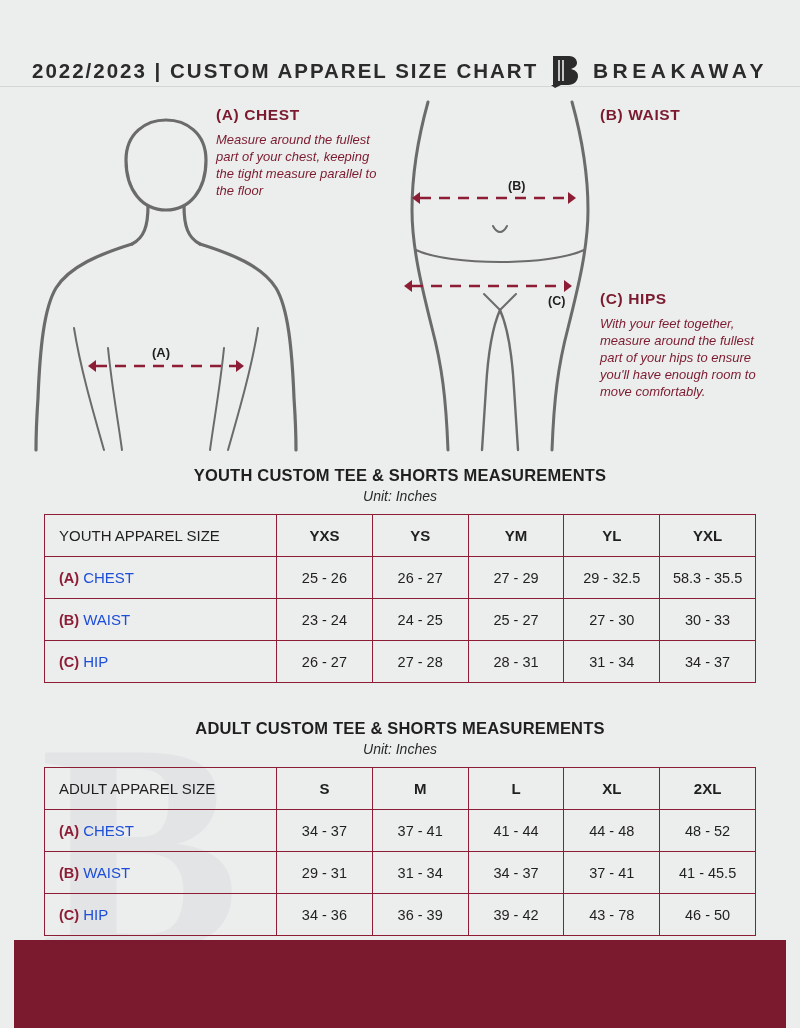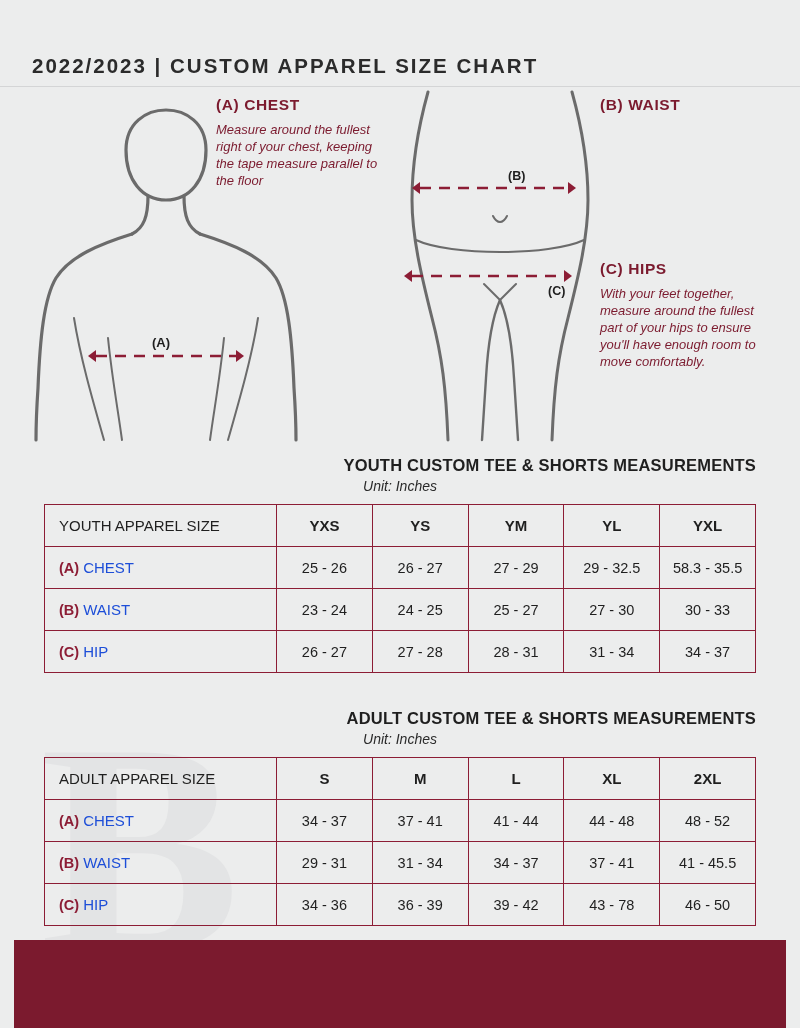--- a/index.html
+++ b/index.html
@@ -94,31 +94,31 @@
     margin-bottom: 7px;
   }
   .callout p {
     font-size: 13px;
     line-height: 17px;
     font-style: italic;
     color: #7b1a2e;
   }
   .c-chest { left: 216px; top: 8px; width: 172px; }
   .c-waist { left: 600px; top: 8px; width: 168px; }
-  .c-hips  { left: 600px; top: 172px; width: 172px; }
+  .c-hips  { left: 600px; top: 192px; width: 172px; }
 
   
   .section {
     position: relative;
     z-index: 2;
     margin-top: 8px;
     padding: 0 44px;
   }
   .sec-title {
-    text-align: right;
+    text-align: center;
     font-size: 16.5px;
     font-weight: bold;
     color: #1f1f1f;
     letter-spacing: 0.2px;
   }
   .sec-sub {
     text-align: center;
     font-size: 14px;
     font-style: italic;
     color: #2b2b2b;
@@ -170,20 +170,30 @@
 </style>
 </head>
 <body>
 
 <div class="page">
 
   <div class="watermark">B</div>
 
   <div class="header">
     <div class="header-title">2022/2023  |  CUSTOM APPAREL SIZE CHART</div>
+    <div class="brand">
+      <span class="brand-mark">
+        <svg width="30" height="34" viewBox="0 0 30 34">
+          <path d="M4 2 L20 2 C26 2 28 6 28 9 C28 12 25 14 22 15 C26 16 29 18 29 22 C29 27 25 31 19 31 L4 31 Z" fill="#2b2b2b"></path>
+          <path d="M10 6 L10 27 M14 6 L14 27" stroke="#eceded" stroke-width="1.6"></path>
+          <path d="M2 31 L12 31 L6 34 Z" fill="#2b2b2b"></path>
+        </svg>
+      </span>
+      <span class="brand-name">BREAKAWAY</span>
+    </div>
   </div>
   <div class="hr-under-header"></div>
 
   <div class="figures">
 
     <svg class="fig-svg" width="420" height="360" viewBox="0 0 420 360">
       <g fill="none" stroke="#6b6b6b" stroke-width="3.2" stroke-linecap="round">
 
         <path d="M126 62 C126 35 146 22 166 22 C186 22 206 35 206 62 C206 92 190 112 166 112 C142 112 126 92 126 62 Z"></path>
 
@@ -232,21 +242,21 @@
       <g>
         <line x1="32" y1="188" x2="184" y2="188" stroke="#8c1d35" stroke-width="2.6" stroke-dasharray="11 8"></line>
         <path d="M32 182 L24 188 L32 194 Z" fill="#8c1d35"></path>
         <path d="M184 182 L192 188 L184 194 Z" fill="#8c1d35"></path>
       </g>
       <text x="168" y="207" font-family="Liberation Sans, sans-serif" font-size="12.5" font-weight="bold" fill="#1f1f1f">(C)</text>
     </svg>
 
     <div class="callout c-chest">
       <h3>(A) CHEST</h3>
-      <p>Measure around the fullest right of your chest, keeping the tape measure parallel to the floor</p>
+      <p>Measure around the fullest part of your chest, keeping the tight measure parallel to the floor</p>
     </div>
     <div class="callout c-waist">
       <h3>(B) WAIST</h3>
     </div>
     <div class="callout c-hips">
       <h3>(C) HIPS</h3>
       <p>With your feet together, measure around the fullest part of your hips to ensure you'll have enough room to move comfortably.</p>
     </div>
   </div>
 

